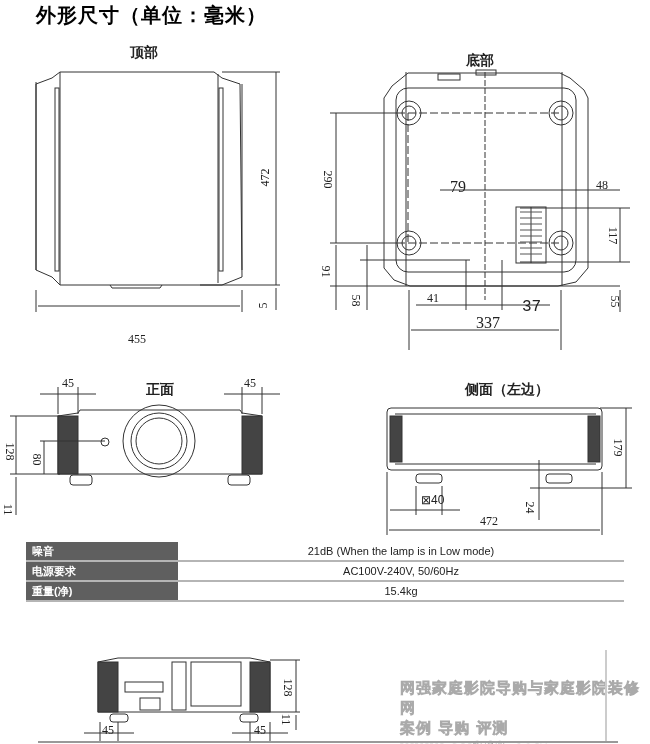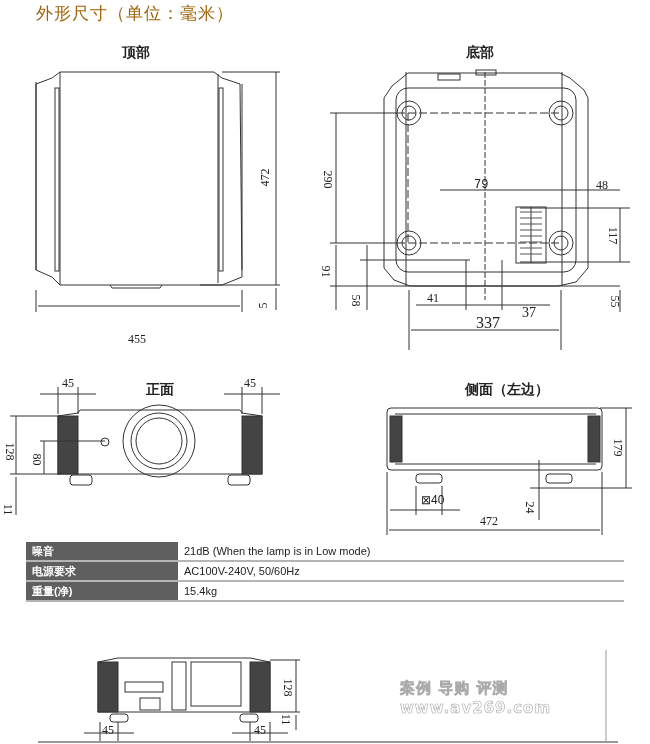--- a/index.html
+++ b/index.html
@@ -1,35 +1,35 @@
 <!DOCTYPE html>
 <html><head>
 <meta charset="utf-8">
 <style>
   html,body{margin:0;padding:0;background:#fff;}
   body{width:650px;height:744px;position:relative;overflow:hidden;font-family:"DejaVu Sans",sans-serif;color:#222;}
   .abs{position:absolute;}
-  .title{left:36px;top:2px;font-size:17px;font-weight:normal;color:#a16207;letter-spacing:1px;}
+  .title{left:36px;top:2px;font-size:20px;font-weight:bold;color:#000000;letter-spacing:1px;}
   .view-label{font-size:14px;font-weight:bold;color:#222;}
   svg{position:absolute;left:0;top:0;}
   .spec-table{position:absolute;left:26px;top:542px;width:598px;border-collapse:collapse;font-family:"Liberation Sans",sans-serif;font-size:11px;}
   .spec-table td{height:18px;padding:0 6px;border-bottom:2px solid #b5b5b5;margin-left:48px;}
   .spec-table td.k{width:140px;background:#5f5f5f;color:#fff;font-weight:bold;}
-  .spec-table td.v{text-align:left;color:#222;background:#fff;}
+  .spec-table td.v{text-align:center;color:#222;background:#fff;}
   .notes{position:absolute;left:26px;top:630px;font-size:10px;font-family:"Liberation Sans",sans-serif;line-height:13px;color:#222;}
   .watermark{position:absolute;left:400px;top:678px;font-size:15px;color:#fff;-webkit-text-stroke:0.6px #aaa;letter-spacing:1px;line-height:20px;font-family:"DejaVu Sans",sans-serif;font-weight:bold;}
   .bottom-line{position:absolute;left:38px;top:741px;width:580px;height:2px;background:#999;}
   .right-line{position:absolute;left:605px;top:650px;width:2px;height:92px;background:#ccc;}
 </style>
 </head>
 <body>
 
 <div class="abs title">外形尺寸（单位：毫米）</div>
-<div class="abs view-label" style="left:122px;top:44px;">顶部</div>
-<div class="abs view-label" style="left:466px;top:44px;">底部</div>
+<div class="abs view-label" style="left:130px;top:44px;">顶部</div>
+<div class="abs view-label" style="left:466px;top:52px;">底部</div>
 <div class="abs view-label" style="left:146px;top:381px;">正面</div>
 <div class="abs view-label" style="left:465px;top:381px;">侧面（左边）</div>
 
 <svg width="650" height="744" viewBox="0 0 650 744">
   <g fill="none" stroke="#333" stroke-width="1">
 
     <g>
       <path d="M60,72 L214,72 L222,78 L240,84 L242,277 L222,285 L214,285 L60,285 L52,277 L36,270 L36,84 L52,78 Z"></path>
       <line x1="60" y1="72" x2="60" y2="285"></line>
       <line x1="218" y1="74" x2="218" y2="283"></line>
@@ -169,23 +169,23 @@
 </svg>
 
 <div class="abs dim-l" style="left:128px;top:292px;font-family:'Liberation Serif',serif;font-size:12px;margin-top:40px;">455</div>
 <div class="abs" style="left:256px;top:170px;font-family:'Liberation Serif',serif;font-size:12px;transform:rotate(-90deg);">472</div>
 <div class="abs" style="left:260px;top:298px;font-family:'Liberation Serif',serif;font-size:12px;transform:rotate(-90deg);">5</div>
 
 <div class="abs" style="left:318px;top:172px;font-family:'Liberation Serif',serif;font-size:12px;transform:rotate(90deg);">290</div>
 <div class="abs" style="left:319px;top:264px;font-family:'Liberation Serif',serif;font-size:12px;transform:rotate(90deg);">91</div>
 <div class="abs" style="left:349px;top:293px;font-family:'Liberation Serif',serif;font-size:12px;transform:rotate(90deg);">58</div>
 <div class="abs" style="left:427px;top:291px;font-family:'Liberation Serif',serif;font-size:12px;">41</div>
-<div class="abs" style="left:522px;top:305px;font-family:Liberation Serif, serif;font-size:14px;">37</div>
+<div class="abs" style="left:522px;top:298px;font-family:Liberation Mono, monospace;font-size:16px;">37</div>
 <div class="abs" style="left:476px;top:314px;font-family:'Liberation Serif',serif;font-size:16px;">337</div>
-<div class="abs" style="left:474px;top:178px;font-family:Liberation Mono, monospace;font-size:12px;">79</div>
+<div class="abs" style="left:450px;top:178px;font-family:Liberation Serif, serif;font-size:16px;">79</div>
 <div class="abs" style="left:596px;top:178px;font-family:'Liberation Serif',serif;font-size:12px;">48</div>
 <div class="abs" style="left:604px;top:228px;font-family:'Liberation Serif',serif;font-size:12px;transform:rotate(90deg);">117</div>
 <div class="abs" style="left:608px;top:294px;font-family:'Liberation Serif',serif;font-size:12px;transform:rotate(90deg);">55</div>
 
 <div class="abs" style="left:62px;top:376px;font-family:'Liberation Serif',serif;font-size:12px;">45</div>
 <div class="abs" style="left:244px;top:376px;font-family:'Liberation Serif',serif;font-size:12px;">45</div>
 <div class="abs" style="left:0px;top:444px;font-family:'Liberation Serif',serif;font-size:12px;transform:rotate(90deg);">128</div>
 <div class="abs" style="left:30px;top:452px;font-family:'Liberation Serif',serif;font-size:12px;transform:rotate(90deg);">80</div>
 <div class="abs" style="left:2px;top:502px;font-family:'Liberation Serif',serif;font-size:12px;transform:rotate(90deg);">11</div>
 
@@ -213,17 +213,18 @@
     <td class="k">重量(净)</td>
     <td class="v">15.4kg</td>
   </tr>
 </tbody>
   </table>
 
 <div class="notes">
 </div>
 
 <div class="watermark">
+  <div>网强家庭影院导购与家庭影院装修网</div>
   <div>案例 导购 评测 www.av269.com</div>
 </div>
 
 <div class="right-line"></div>
 <div class="bottom-line"></div>
 
 </body></html>

